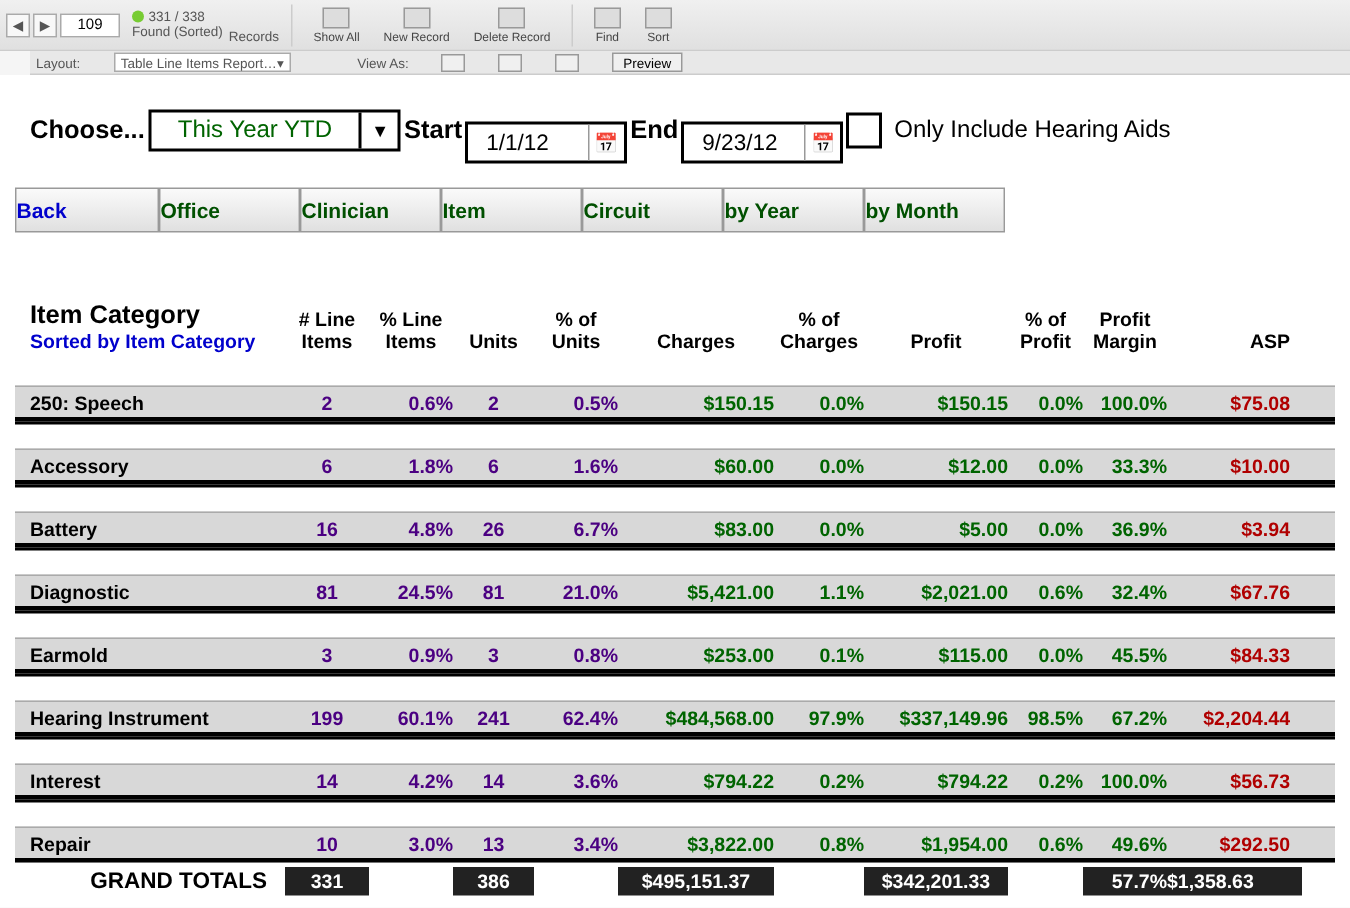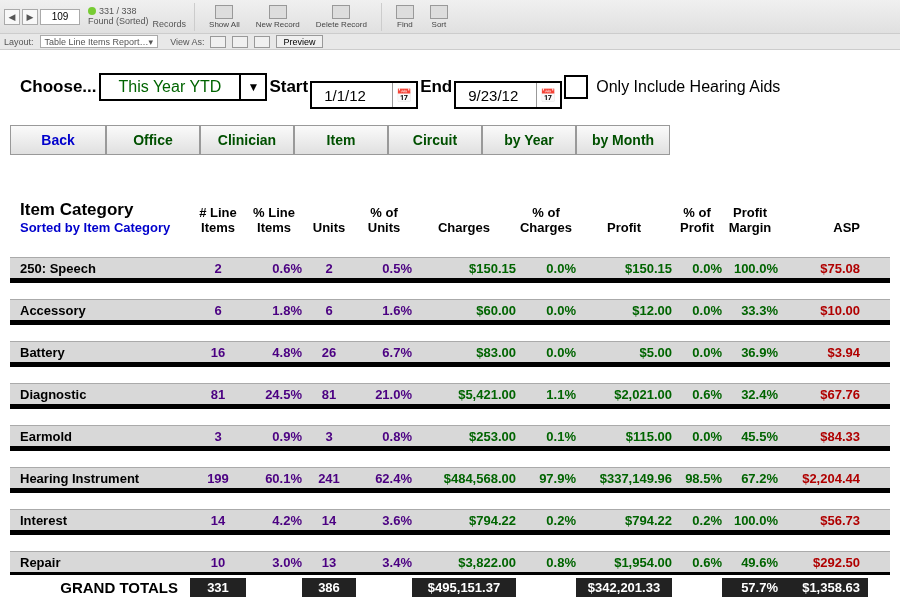--- a/index.html
+++ b/index.html
@@ -10,21 +10,21 @@
 .toolbar .record-nav { display: flex; align-items: center; gap: 2px; }
 .toolbar .nav-btn { width: 16px; height: 16px; border: 1px solid #aaa; background: #f8f8f8; display: inline-flex; align-items: center; justify-content: center; cursor: pointer; font-size: 9px; }
 .toolbar .rec-num { width: 40px; height: 16px; border: 1px solid #aaa; background: #fff; font-size: 10px; text-align: center; }
 .toolbar .found { display: flex; flex-direction: column; font-size: 9px; line-height: 1.1; margin-left: 4px; }
 .toolbar .found .dot { display: inline-block; width: 8px; height: 8px; background: #7c3; border-radius: 50%; margin-right: 3px; vertical-align: middle; }
 .toolbar .sep { width: 1px; height: 28px; background: #ccc; margin: 0 4px; }
 .toolbar .tbtn { display: flex; flex-direction: column; align-items: center; justify-content: center; padding: 2px 6px; cursor: pointer; font-size: 8px; color: #444; gap: 1px; }
 .toolbar .tbtn .ticon { width: 18px; height: 14px; background: #ddd; border: 1px solid #999; }
 
 
-.layout-bar { background: #e8e8e8; border-bottom: 1px solid #ccc; height: 16px; display: flex; align-items: center; font-size: 9px; color: #555; padding: 0 4px; gap: 6px; }
+.layout-bar { background: #e8e8e8; border-bottom: 1px solid #ccc; height: 16px; display: flex; align-items: center; font-size: 9px; color: #555; padding: 0 4px; gap: 22px; margin-left: 20px; }
 .layout-bar .dropdown { background: #fff; border: 1px solid #aaa; padding: 0 4px; height: 13px; display: inline-flex; align-items: center; }
 .layout-bar .view-btn { width: 16px; height: 12px; border: 1px solid #999; background: #f0f0f0; display: inline-block; }
 .layout-bar .preview-btn { border: 1px solid #999; background: #f0f0f0; padding: 0 6px; height: 13px; font-size: 9px; }
 
 
 .content { background: #fff; padding: 8px 10px; }
 
 
 .choose-row { display: flex; align-items: center; gap: 2px; padding: 6px 10px 12px; }
 .choose-row .lbl { font-size: 17px; font-weight: bold; }
@@ -33,21 +33,21 @@
 .choose-row .select-box .arrow { border-left: 2px solid #000; width: 26px; height: 100%; display: flex; align-items: center; justify-content: center; font-size: 12px; }
 .choose-row .date-box { border: 2px solid #000; height: 28px; display: flex; align-items: center; margin-top: 17px; }
 .choose-row .date-box .dval { padding: 0 12px; font-size: 15px; width: 80px; }
 .choose-row .date-box .cal { border-left: 1px solid #999; width: 24px; height: 100%; display: flex; align-items: center; justify-content: center; font-size: 13px; }
 .choose-row .checkbox-wrap { display: flex; align-items: center; gap: 8px; }
 .choose-row .cb { width: 24px; height: 24px; border: 2px solid #000; }
 .choose-row .cb-lbl { font-size: 16px; }
 
 
 .tabs { display: flex; margin: 4px 0 16px; }
-.tabs .tab { border: 1px solid #999; background: linear-gradient(#fafafa, #e0e0e0); padding: 6px 0; font-size: 14px; font-weight: bold; color: #005000; cursor: pointer; text-align: center; }
+.tabs .tab { border: 1px solid #999; background: linear-gradient(#fafafa, #e0e0e0); padding: 6px 0; font-size: 14px; font-weight: bold; color: #005000; cursor: pointer; text-align: left; }
 .tabs .tab.back { color: #0000cc; width: 96px; }
 .tabs .tab:not(.back) { width: 94px; }
 
 
 .hdr-row { display: flex; padding: 0 4px 4px; align-items: flex-end; margin-top: 45px; }
 .hdr-row .col { text-align: center; font-size: 13px; font-weight: bold; color: #000; }
 .hdr-row .c1 { width: 176px; text-align: left; padding-left: 6px; }
 .hdr-row .c1 .title { font-size: 17px; }
 .hdr-row .c1 .sub { font-size: 13px; color: #0000cc; font-weight: bold; }
 .hdr-row .c2 { width: 56px; }
@@ -83,21 +83,21 @@
 .grand-row .blk { background: #222; color: #fff; text-align: center; padding: 2px 0; }
 .grand-row .c2 { width: 56px; }
 .grand-row .c3 { width: 56px; }
 .grand-row .c4 { width: 54px; }
 .grand-row .c5 { width: 56px; }
 .grand-row .c6 { width: 104px; }
 .grand-row .c7 { width: 60px; }
 .grand-row .c8 { width: 96px; }
 .grand-row .c9 { width: 50px; }
 .grand-row .c10 { width: 56px; text-align: right; }
-.grand-row .c11 { width: 90px; text-align: right; padding-right: 8px; }
+.grand-row .c11 { width: 90px; text-align: left; padding-right: 8px; }
 </style>
 </head>
 <body>
 
 <div class="toolbar">
   <div class="record-nav">
     <span class="nav-btn">◀</span>
     <span class="nav-btn">▶</span>
     <input class="rec-num" value="109" style="">
   </div>

